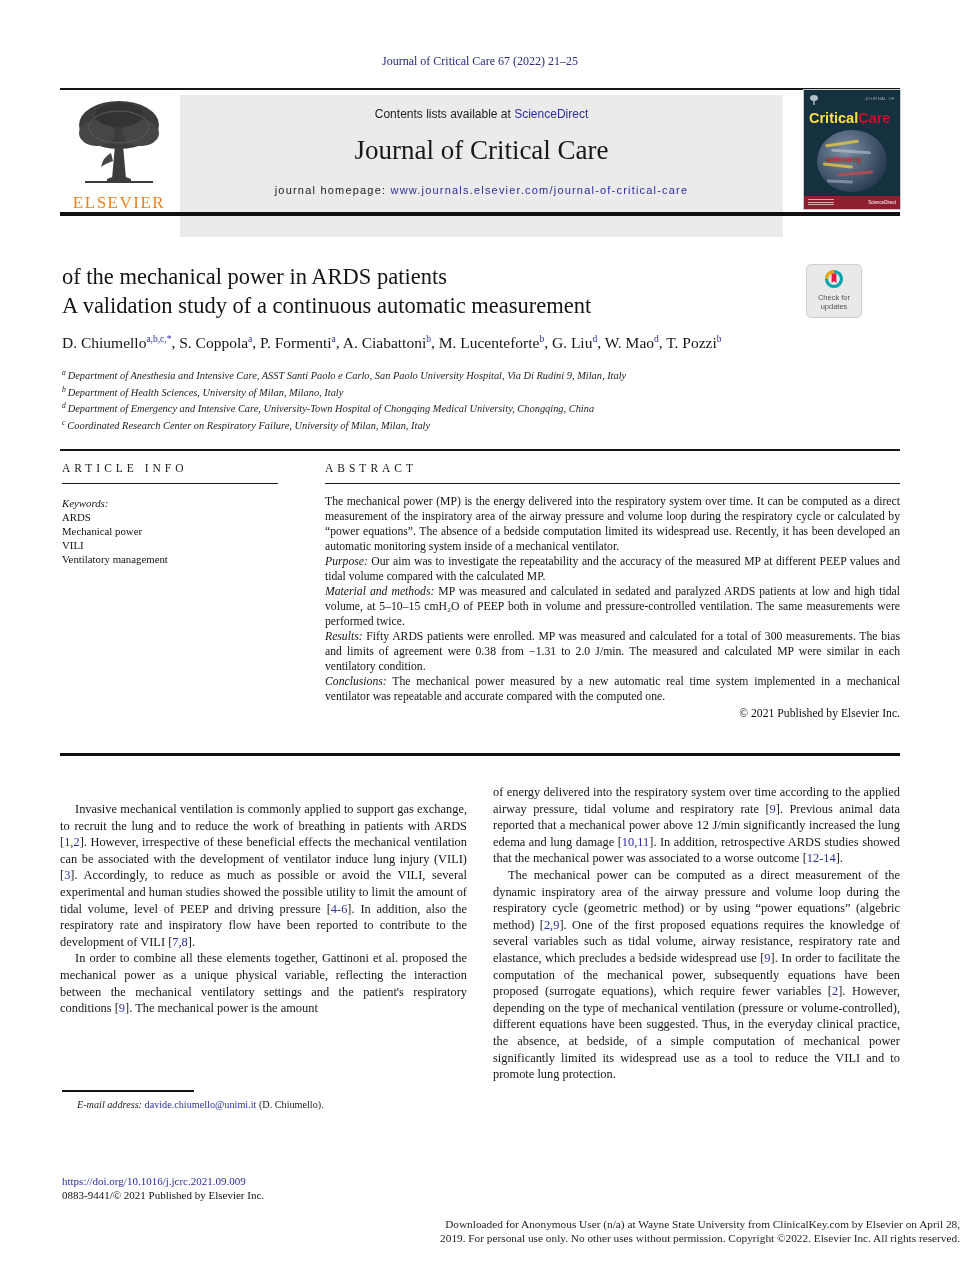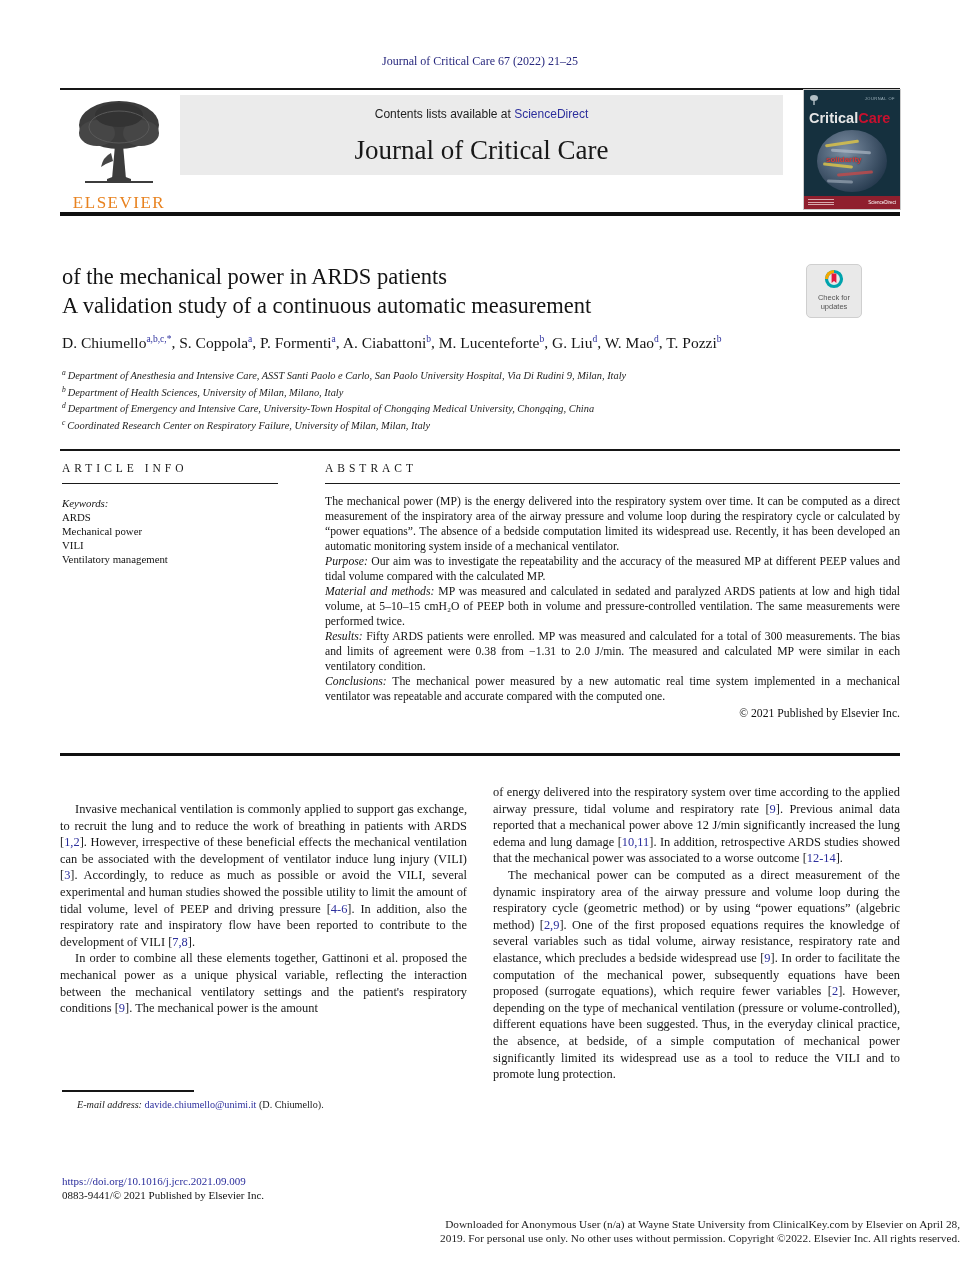--- a/index.html
+++ b/index.html
@@ -20,38 +20,38 @@
   .rule-top { position:absolute; top:88px; left:60px; width:840px; height:2px; background:#161616; }
 
   
   .masthead { position:absolute; top:95px; left:60px; width:840px; height:114px; }
   .logo-box { position:absolute; left:0; top:2px; width:118px; height:112px; background:#fff; text-align:center; }
   .elsevier-word {
     font-family:"Liberation Serif", serif; color:#e8821f;
     font-size:17px; letter-spacing:1.5px; margin-top:2px;
   }
   .banner {
-    position:absolute; left:120px; top:0; width:603px; height:80px;
+    position:absolute; left:120px; top:0; width:603px; height:142px;
     background:#ebebeb; text-align:center;
   }
   .contents-line { margin-top:12px; font-family:"Liberation Sans", sans-serif; font-size:12px; color:#222; }
   .journal-title { margin-top:14px; font-size:27px; color:#181818; }
   .homepage-line {
     margin-top:18px; font-family:"Liberation Sans", sans-serif;
     font-size:11px; letter-spacing:1.2px; color:#222;
   }
   .cover {
     position:absolute; right:0; top:-5px; width:96px; height:119px;
     background:#15303e; overflow:hidden; box-shadow:0 0 0 1px #ccc;
   }
   .cover-top { display:flex; justify-content:space-between; padding:4px 5px 0 5px; }
   .cover-tree { width:10px; height:12px; opacity:.85; }
   .cover-journal-of { font-family:"Liberation Sans", sans-serif; font-size:4px; color:#9fb3bd; letter-spacing:.5px; margin-top:2px; }
   .cover-title { font-family:"Liberation Sans", sans-serif; font-size:14.5px; font-weight:bold; padding:4px 5px 0 5px; letter-spacing:0; }
-  .cover-title .w { color:#e5e5e5;margin-top:16px; }
+  .cover-title .w { color:#fde047;margin-top:16px; }
   .cover-title .r { color:#c8102e; }
   .globe {
     position:absolute; left:13px; top:40px; width:70px; height:62px; border-radius:50%;
     background:radial-gradient(circle at 40% 35%, #7d8fa3 0%, #4a5d72 45%, #22364a 80%);
     overflow:hidden;
   }
   .streak { position:absolute; height:3px; border-radius:2px; opacity:.85; }
   .s1 { width:34px; left:8px; top:12px; background:#d9c24a; transform:rotate(-8deg); }
   .s2 { width:40px; left:14px; top:20px; background:#b9c3cf; transform:rotate(4deg); opacity:.6; }
   .s3 { width:30px; left:6px; top:34px; background:#d9c24a; transform:rotate(6deg); }
@@ -152,20 +152,23 @@
       <path d="M44 56 Q36 60 34 70 Q40 66 46 64" fill="#464646"></path>
       <rect x="18" y="84" width="68" height="2" fill="#3c3c3c"></rect>
     </svg>
     <div class="elsevier-word">ELSEVIER</div>
   </div>
   <div class="banner">
     <div class="contents-line">
       <span>Contents lists available at </span><span class="link">ScienceDirect</span>
     </div>
     <div class="journal-title">Journal of Critical Care</div>
+    <div class="homepage-line">
+      <span>journal homepage: </span><span class="link">www.journals.elsevier.com/journal-of-critical-care</span>
+    </div>
   </div>
   <div class="cover">
     <div class="cover-top">
       <svg class="cover-tree" viewBox="0 0 10 12">
         <ellipse cx="5" cy="4" rx="4" ry="3" fill="#cfd8dd"></ellipse>
         <rect x="4.3" y="6" width="1.4" height="5" fill="#cfd8dd"></rect>
       </svg>
       <div class="cover-journal-of">JOURNAL OF</div>
     </div>
     <div class="cover-title">

